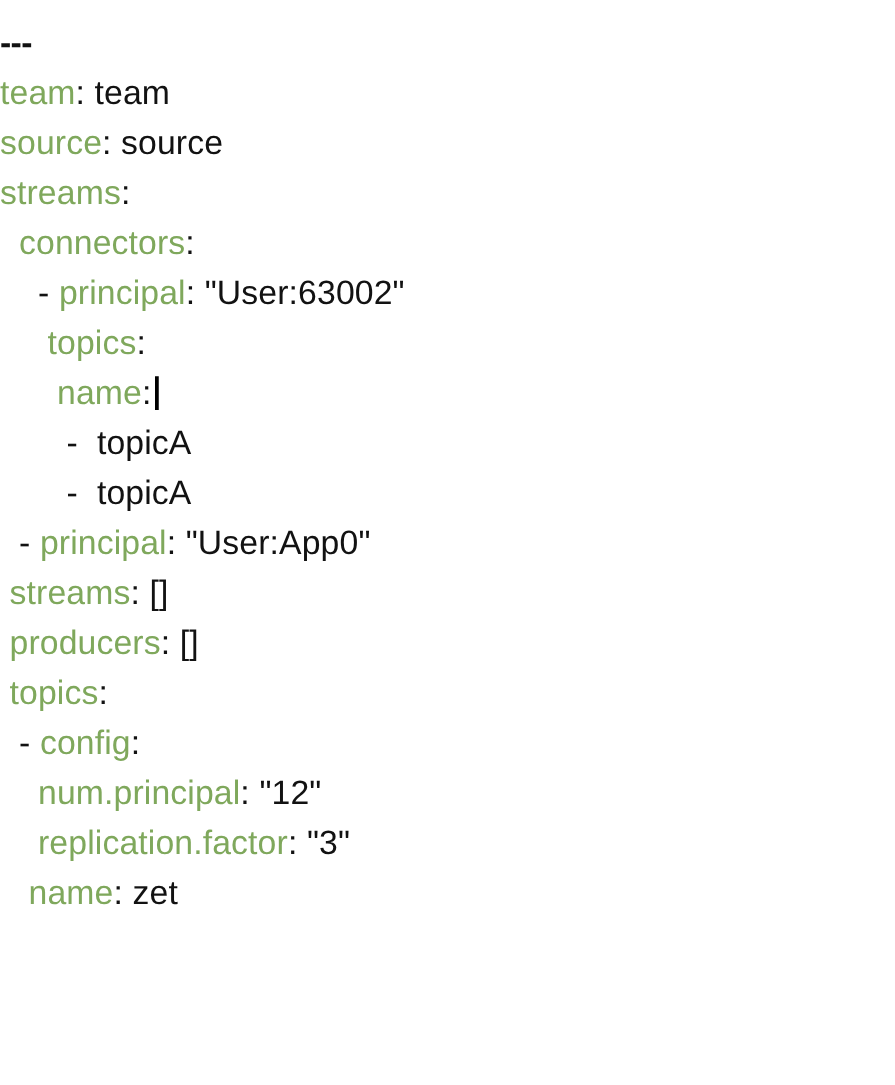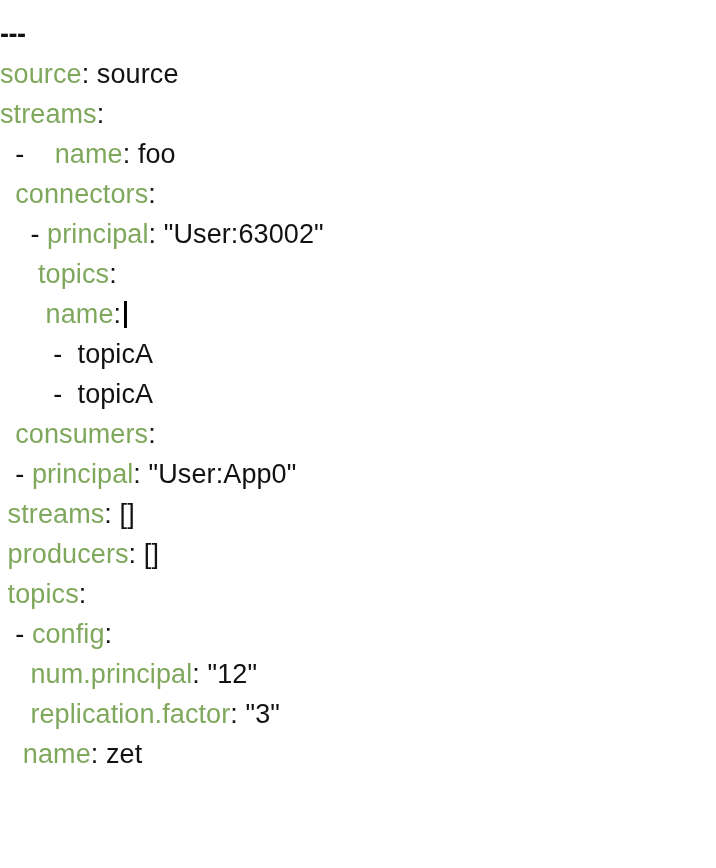--- a/index.html
+++ b/index.html
@@ -62,30 +62,29 @@
     vertical-align: -5px;
     margin-left: 3px;
   }
 </style>
 </head>
 <body>
 
 <div id="root">
   <div id="yaml-doc">
       <div class="yaml-line"><span class="doc-marker">---</span></div>
+      <div class="yaml-line"><span class="k">team</span><span class="p">:</span><span class="indent"> </span><span class="v">team</span></div>
       <div class="yaml-line"><span class="k">source</span><span class="p">:</span><span class="indent"> </span><span class="v">source</span></div>
       <div class="yaml-line"><span class="k">streams</span><span class="p">:</span></div>
-      <div class="yaml-line"><span class="indent">  </span><span class="dash">-</span><span class="indent">    </span><span class="k">name</span><span class="p">:</span><span class="indent"> </span><span class="v">foo</span></div>
       <div class="yaml-line"><span class="indent">  </span><span class="k">connectors</span><span class="p">:</span></div>
       <div class="yaml-line"><span class="indent">    </span><span class="dash">-</span><span class="indent"> </span><span class="k">principal</span><span class="p">:</span><span class="indent"> </span><span class="v">"User:63002"</span></div>
       <div class="yaml-line"><span class="indent">     </span><span class="k">topics</span><span class="p">:</span></div>
       <div class="yaml-line"><span class="indent">      </span><span class="k">name</span><span class="p">:</span><span class="caret"></span></div>
       <div class="yaml-line"><span class="indent">       </span><span class="dash">-</span><span class="indent"> </span><span class="indent"> </span><span class="v">topicA</span></div>
       <div class="yaml-line"><span class="indent">       </span><span class="dash">-</span><span class="indent"> </span><span class="indent"> </span><span class="v">topicA</span></div>
-      <div class="yaml-line"><span class="indent">  </span><span class="k">consumers</span><span class="p">:</span></div>
       <div class="yaml-line"><span class="indent">  </span><span class="dash">-</span><span class="indent"> </span><span class="k">principal</span><span class="p">:</span><span class="indent"> </span><span class="v">"User:App0"</span></div>
       <div class="yaml-line"><span class="indent"> </span><span class="k">streams</span><span class="p">:</span><span class="indent"> </span><span class="v">[]</span></div>
       <div class="yaml-line"><span class="indent"> </span><span class="k">producers</span><span class="p">:</span><span class="indent"> </span><span class="v">[]</span></div>
       <div class="yaml-line"><span class="indent"> </span><span class="k">topics</span><span class="p">:</span></div>
       <div class="yaml-line"><span class="indent">  </span><span class="dash">-</span><span class="indent"> </span><span class="k">config</span><span class="p">:</span></div>
       <div class="yaml-line"><span class="indent">    </span><span class="k">num.principal</span><span class="p">:</span><span class="indent"> </span><span class="v">"12"</span></div>
       <div class="yaml-line"><span class="indent">    </span><span class="k">replication.factor</span><span class="p">:</span><span class="indent"> </span><span class="v">"3"</span></div>
       <div class="yaml-line"><span class="indent">   </span><span class="k">name</span><span class="p">:</span><span class="indent"> </span><span class="v">zet</span></div>
     </div>
 </div>

